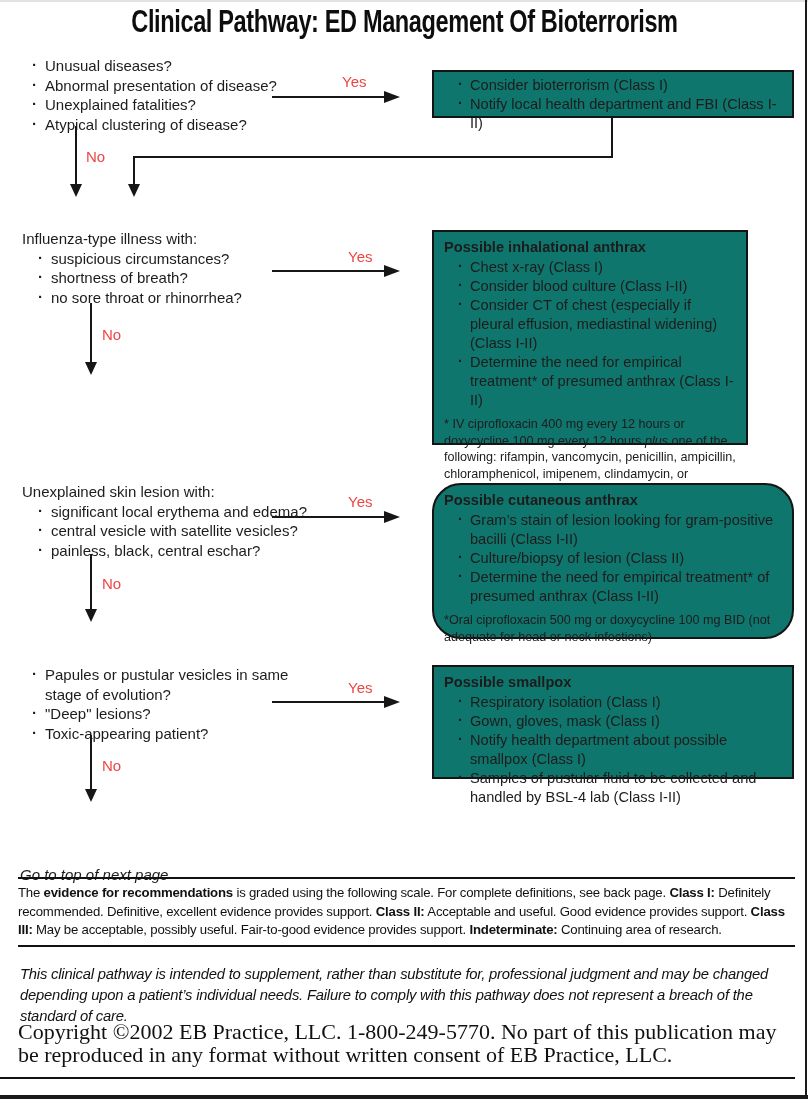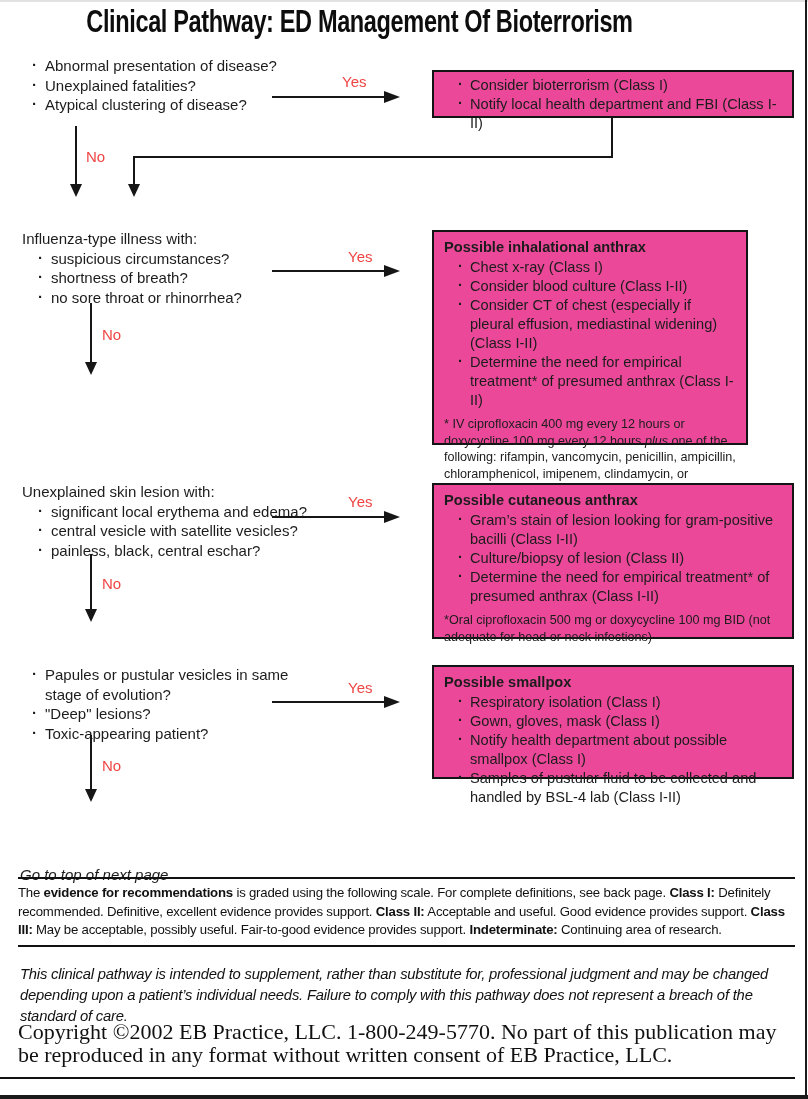--- a/index.html
+++ b/index.html
@@ -1,34 +1,34 @@
 <!DOCTYPE html>
 <html><head>
 <meta charset="utf-8">
 <style>
   * { margin:0; padding:0; box-sizing:border-box; }
   html,body { background:#ffffff; }
   body { font-family:"Liberation Sans", sans-serif; color:#1a1a1a; }
   .page { position:relative; width:808px; height:1099px; background:#fff; overflow:hidden; }
 
   
-  .title-wrap { position:absolute; left:0; top:4px; width:808px; text-align:left; }
+  .title-wrap { position:absolute; left:0; top:4px; width:808px; text-align:center; }
   .title-wrap h1 { font-size:31px; font-weight:700; letter-spacing:-0.5px; display:inline-block;
                    transform:scaleX(0.76); transform-origin:center; white-space:nowrap; color:#0d0d0d; }
 
   
   .decision { position:absolute; font-size:15px; line-height:19.5px; color:#1c1c1c; }
   .decision .hdr { margin-bottom:0; }
   .decision ul { list-style:none; }
   .decision.indent ul { margin-left:14px; }
   li.b { position:relative; padding-left:15px; }
   li.b::before { content:"\00B7"; position:absolute; left:2px; top:-1px; font-weight:700; }
 
   
-  .rbox { position:absolute; border:2px solid #141414; background:#ec4899; padding:6px 10px 4px 10px;
+  .rbox { position:absolute; border:2px solid #141414; background:#0f766e; padding:6px 10px 4px 10px;
           font-size:14.6px; line-height:19px; color:#1c1c1c; }
   .rbox .rtitle { font-weight:700; margin-bottom:1px; }
   .rbox ul { list-style:none; margin-left:12px; }
   .rbox li.b { padding-left:14px; }
   .rbox .fnote { font-size:12.6px; line-height:16.5px; margin-top:6px; margin-left:0; }
 
   
   .harrow { position:absolute; height:0; border-top:2px solid #161616; }
   .harrow::after { content:""; position:absolute; right:-16px; top:-7px; width:0; height:0;
                    border-left:16px solid #161616; border-top:6px solid transparent; border-bottom:6px solid transparent; }
@@ -59,20 +59,21 @@
 
 <div class="page">
   <div class="edge-top"></div>
 
   <div class="title-wrap">
     <h1>Clinical Pathway: ED Management Of Bioterrorism</h1>
   </div>
 
   <div class="decision" style="left:30px; top:56px; width:330px;">
     <ul>
+      <li class="b">Unusual diseases?</li>
       <li class="b">Abnormal presentation of disease?</li>
       <li class="b">Unexplained fatalities?</li>
       <li class="b">Atypical clustering of disease?</li>
     </ul>
   </div>
   <div class="flow-label" style="left:342px; top:73px;">Yes</div>
   <div class="harrow" style="left:272px; top:96px; width:112px;"></div>
   <div class="rbox" style="left:432px; top:70px; width:362px; height:48px; padding-top:4px;">
     <ul>
       <li class="b">Consider bioterrorism (Class I)</li>
@@ -112,21 +113,21 @@
   <div class="decision indent" style="left:22px; top:482px; width:350px;">
     <div class="hdr">Unexplained skin lesion with:</div>
     <ul>
       <li class="b">significant local erythema and edema?</li>
       <li class="b">central vesicle with satellite vesicles?</li>
       <li class="b">painless, black, central eschar?</li>
     </ul>
   </div>
   <div class="flow-label" style="left:348px; top:493px;">Yes</div>
   <div class="harrow" style="left:272px; top:516px; width:112px;"></div>
-  <div class="rbox" style="left:432px; top:483px; width:362px; height:156px;">
+  <div class="rbox" style="left:432px; top:483px; width:362px; height:156px;border-radius:29px;">
     <div class="rtitle">Possible cutaneous anthrax</div>
     <ul>
       <li class="b">Gram’s stain of lesion looking for gram-positive bacilli (Class I-II)</li>
       <li class="b">Culture/biopsy of lesion (Class II)</li>
       <li class="b">Determine the need for empirical treatment* of presumed anthrax (Class I-II)</li>
     </ul>
     <div class="fnote"><span>*Oral ciprofloxacin 500 mg or doxycycline 100 mg BID (not adequate for head or neck infections)</span></div>
   </div>
   <div class="flow-label" style="left:102px; top:575px;">No</div>
   <div class="varrow" style="left:90px; top:554px; height:55px;"></div>

